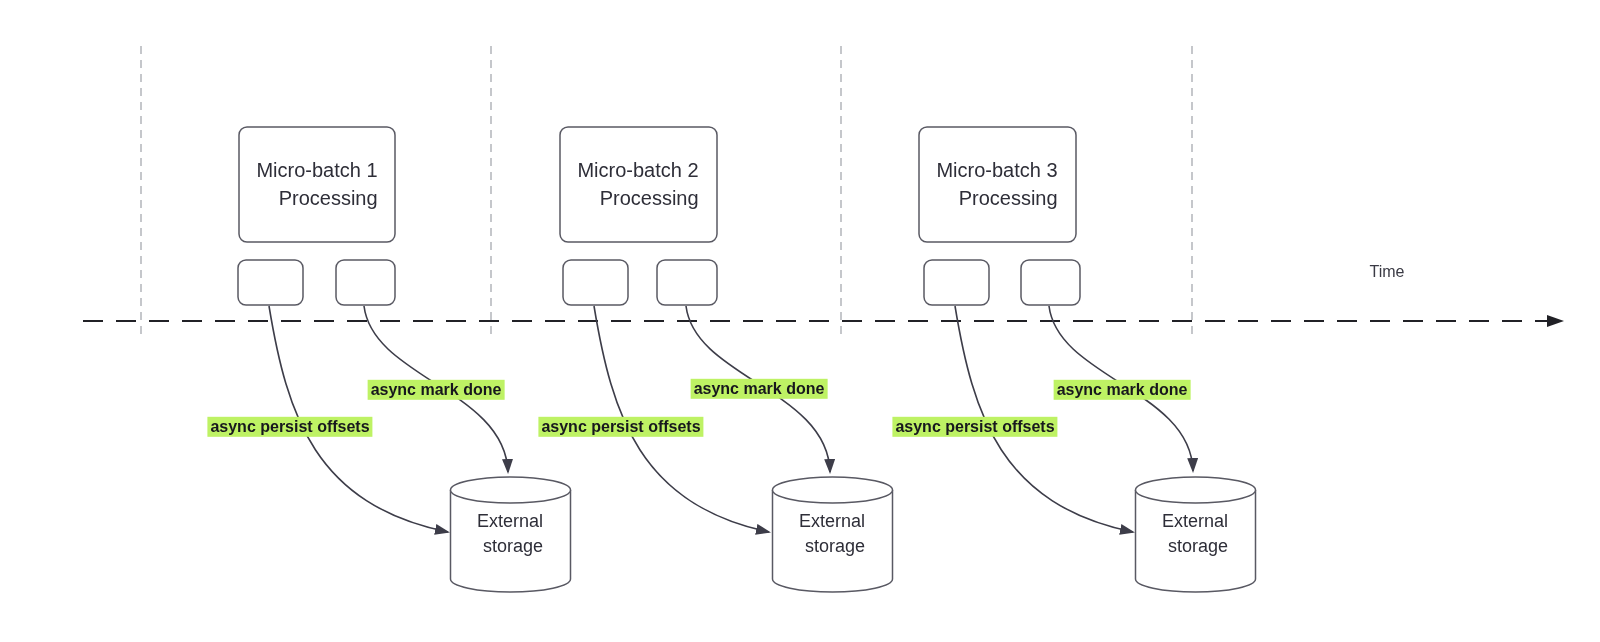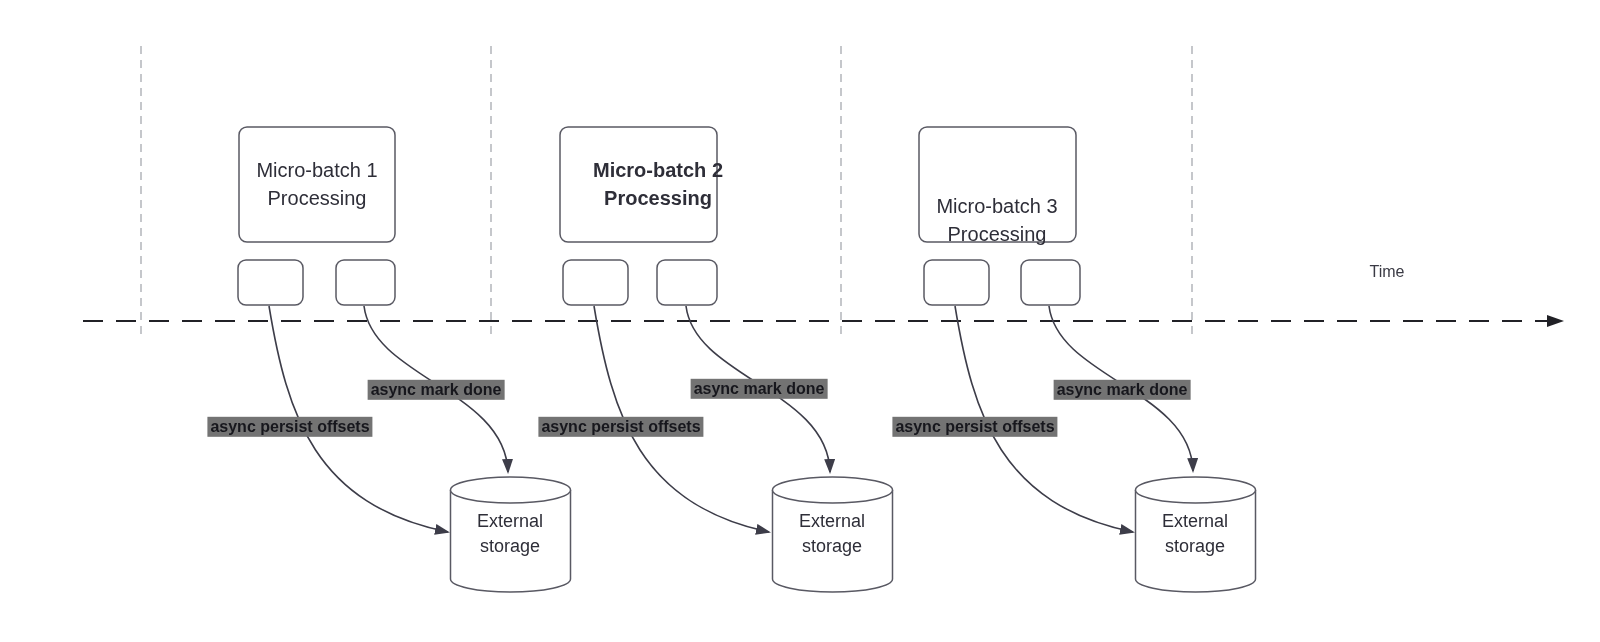--- a/index.html
+++ b/index.html
@@ -7,32 +7,32 @@
     position:relative;
     width:1600px;height:642px;
     background:#ffffff;
     font-family:"Liberation Sans", sans-serif;
     overflow:hidden;
   }
   .stage svg{position:absolute;left:0;top:0;}
   .txt{
     position:absolute;
     transform:translate(-50%,-50%);
-    text-align:center;
+    text-align:right;
     color:#2e2e38;
     white-space:nowrap;
     line-height:1.42;
   }
   .box-title{font-size:20px;}
   .storage-label{font-size:18px;line-height:1.38;}
   .edge-label{
     font-size:16px;
     font-weight:bold;
     color:#17171d;
-    background:#737373;
+    background:#bef264;
     padding:1px 3px;
     line-height:1.15;
   }
   .time-label{font-size:16px;color:#3a3a44;}
 </style>
 </head>
 <body>
 
 <div class="stage">
 
@@ -98,32 +98,32 @@
     <div>Micro-batch 1</div>
     <div>Processing</div>
   </div>
   <div class="txt edge-label" style="left:290px;top:427px;">async persist offsets</div>
   <div class="txt edge-label" style="left:436px;top:390px;">async mark done</div>
   <div class="txt storage-label" style="left:510px;top:534px;">
     <div>External</div>
     <div>storage</div>
   </div>
 
-  <div class="txt box-title" style="left:658px;top:184px;font-weight:bold;">
+  <div class="txt box-title" style="left:638px;top:184px;">
     <div>Micro-batch 2</div>
     <div>Processing</div>
   </div>
   <div class="txt edge-label" style="left:621px;top:427px;">async persist offsets</div>
   <div class="txt edge-label" style="left:759px;top:389px;">async mark done</div>
   <div class="txt storage-label" style="left:832px;top:534px;">
     <div>External</div>
     <div>storage</div>
   </div>
 
-  <div class="txt box-title" style="left:997px;top:184px;margin-top:36px;">
+  <div class="txt box-title" style="left:997px;top:184px;">
     <div>Micro-batch 3</div>
     <div>Processing</div>
   </div>
   <div class="txt edge-label" style="left:975px;top:427px;">async persist offsets</div>
   <div class="txt edge-label" style="left:1122px;top:390px;">async mark done</div>
   <div class="txt storage-label" style="left:1195px;top:534px;">
     <div>External</div>
     <div>storage</div>
   </div>
 

